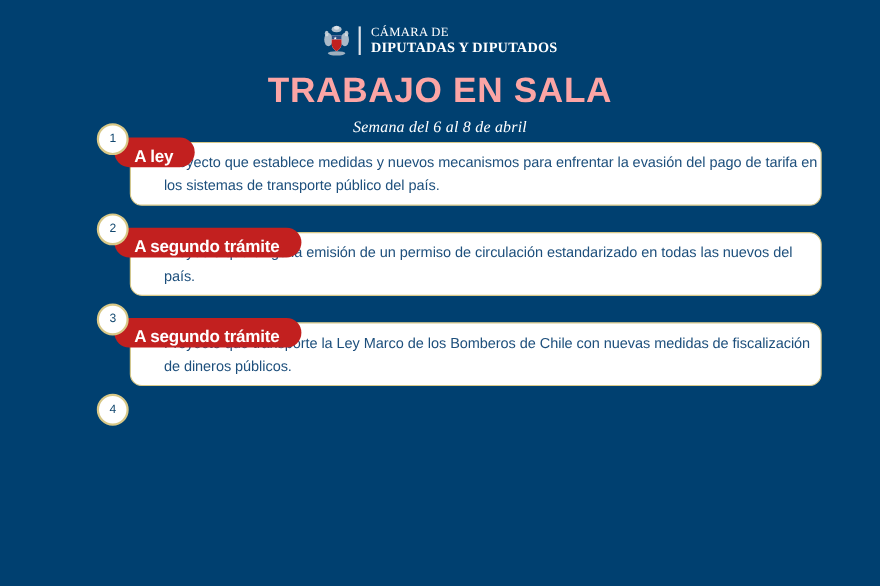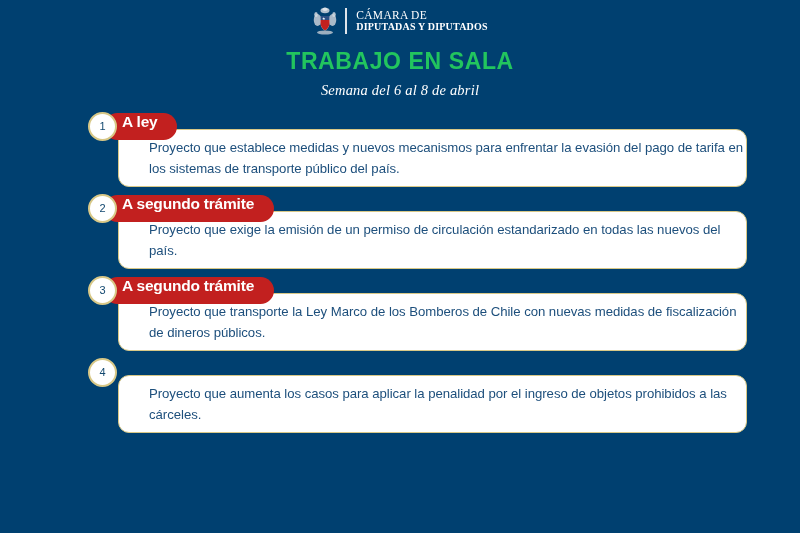--- a/index.html
+++ b/index.html
@@ -12,21 +12,21 @@
 
   body {
     background: #004070;
     font-family: "Liberation Sans", sans-serif;
     position: relative;
   }
 
   
   .header {
     width: 100%;
-    padding-top: 4px;
+    padding-top: 20px;
     text-align: center;
   }
 
   .logo-row {
     display: flex;
     align-items: center;
     justify-content: center;
     gap: 7px;
     height: 34px;
   }
@@ -48,29 +48,29 @@
     text-align: left;
     color: #ffffff;
     font-family: "Liberation Serif", serif;
     line-height: 1.08;
   }
   .logo-line1 {
     font-size: 11.5px;
     letter-spacing: 0.3px;
   }
   .logo-line2 {
-    font-size: 10px;
+    font-size: 13px;
     font-weight: bold;
     letter-spacing: 0.2px;
   }
 
   .main-title {
     margin-top: 10px;
-    color: #22c55e;
-    font-size: 23px;
+    color: #fca5a5;
+    font-size: 32px;
     font-weight: bold;
     letter-spacing: 0.6px;
   }
 
   .subtitle {
     margin-top: 7px;
     color: #ffffff;
     font-family: "Liberation Serif", serif;
     font-style: italic;
     font-size: 14.5px;
@@ -107,26 +107,26 @@
   .card-text {
     color: #1d4f7c;
     font-size: 13.2px;
     line-height: 1.62;
     letter-spacing: -0.05px;
   }
 
   .pill {
     position: absolute;
     left: 104px;
-    top: 0px;
+    top: 12px;
     height: 27px;
     background: #c2201f;
     border-radius: 14px;
     display: flex;
-    align-items: flex-start;
+    align-items: flex-end;
     padding: 0 20px 0 18px;
     z-index: 3;
   }
 
   .pill-label {
     color: #ffffff;
     font-size: 15.5px;
     font-weight: bold;
     letter-spacing: -0.2px;
     white-space: nowrap;
@@ -220,21 +220,18 @@
     </div>
     <div class="pill">
       <span class="pill-label">A segundo trámite</span>
     </div>
     <div class="badge">
       <span class="badge-num">3</span>
     </div>
   </div>
 
   <div class="item">
-    <div class="card">
-      <div class="card-text">Proyecto que aumenta los casos para aplicar la penalidad por el ingreso de objetos prohibidos a las cárceles.</div>
-    </div>
     <div class="badge">
       <span class="badge-num">4</span>
     </div>
   </div>
 
 </div>
 
 </body></html>

